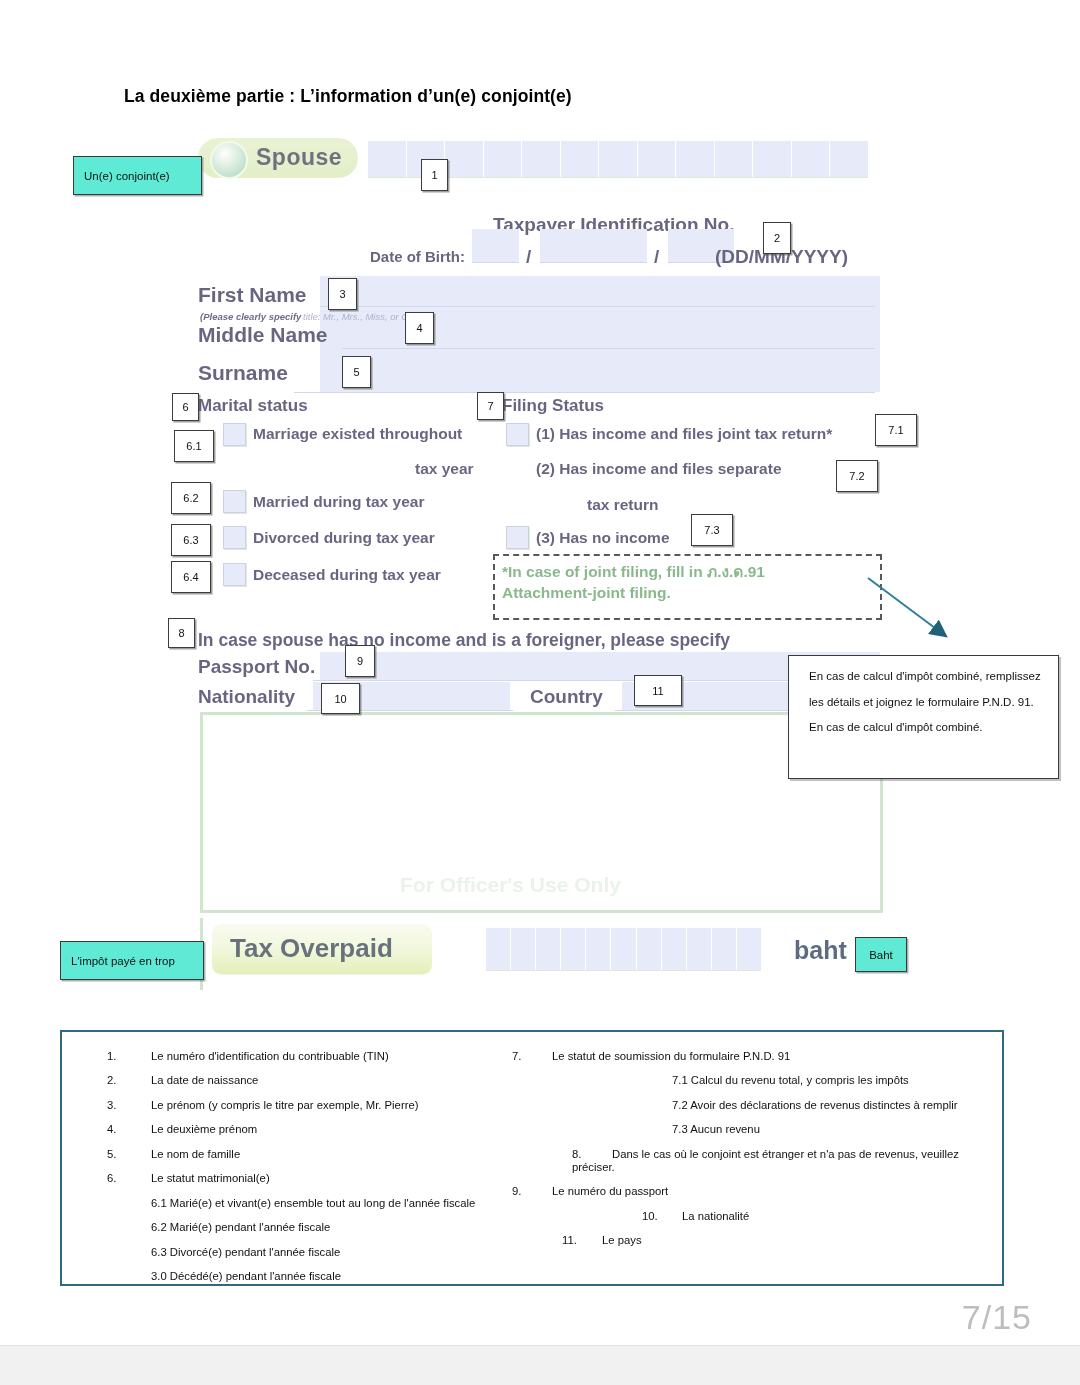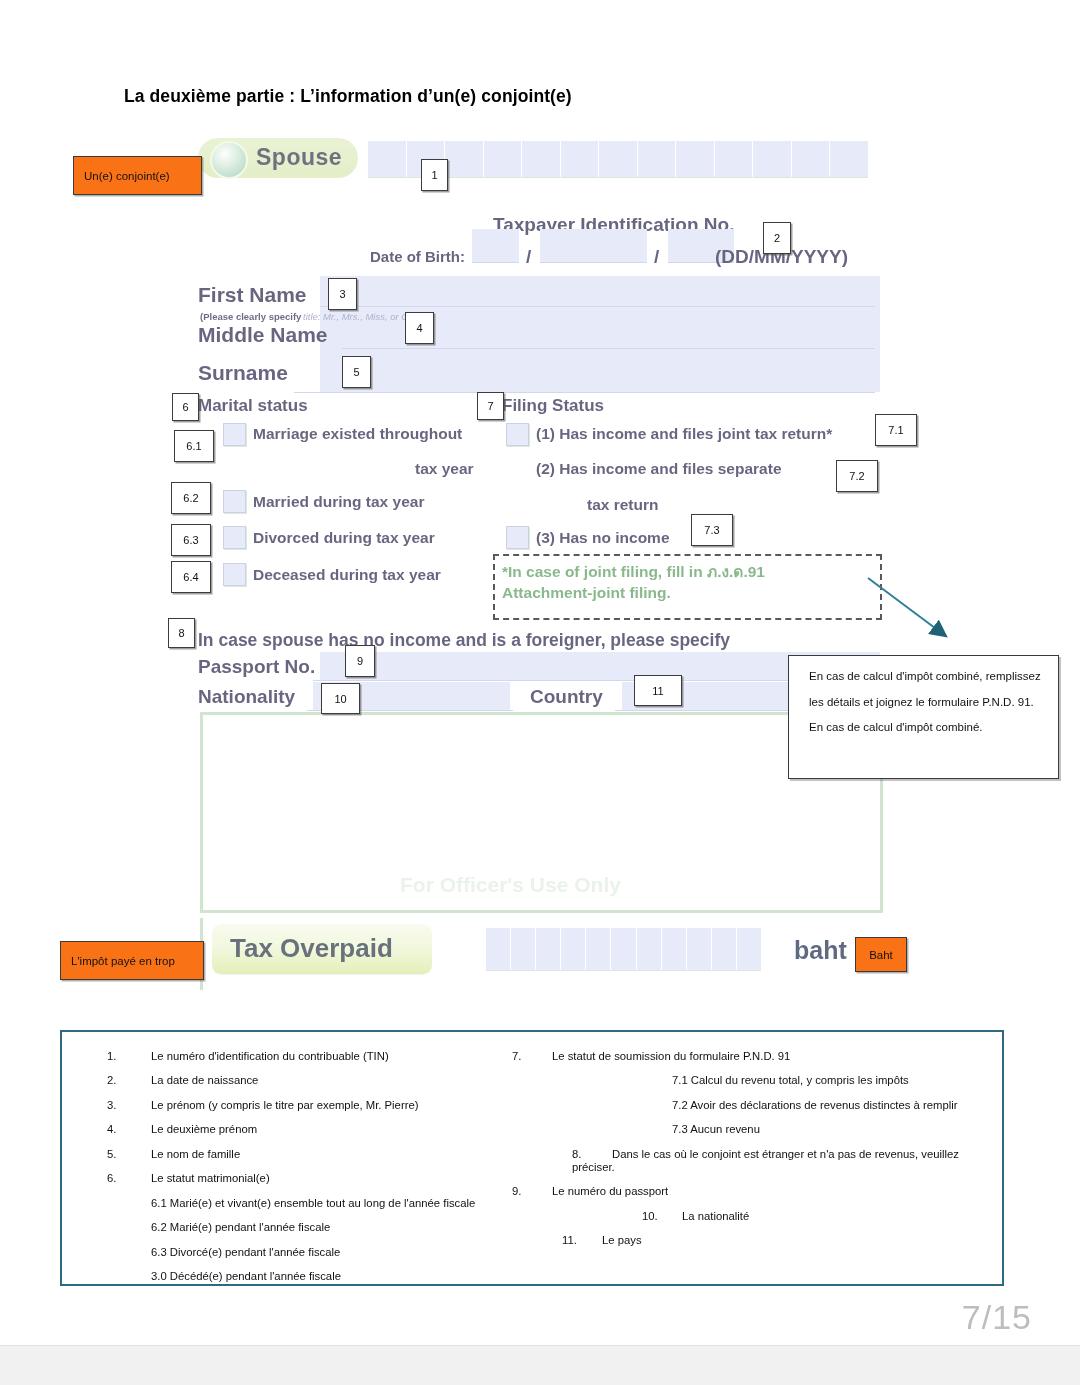--- a/index.html
+++ b/index.html
@@ -35,21 +35,21 @@
 
   
   .fld{position:absolute;background:#dfe4f7;}
   .fldline{position:absolute;border-bottom:1px solid #c2c8e4;}
 
   .cellrow{position:absolute;display:flex;background:#dfe4f7;border-bottom:1px solid #cfe0cd;}
   .cellrow span{display:block;height:100%;border-right:1px solid #ffffff;box-sizing:border-box;}
   .cellrow span:last-child{border-right:none;}
 
   .cap{position:absolute;font-size:17px;font-weight:bold;color:#2f2b50;}
-  .cap-sm{position:absolute;font-size:9.5px;font-weight:bold;color:#3a2f57;}
+  .cap-sm{position:absolute;font-size:9.5px;font-weight:bold;color:#3a2f57;font-style:italic;}
   .cap-sm2{position:absolute;font-size:9.5px;color:#8f93b8;font-style:italic;}
 
   .chk{position:absolute;width:21px;height:21px;background:#dfe4f7;
     border:1px solid #b9c0dd;box-shadow:1px 1px 0 #cfe3cf;}
 
   .dashbox{position:absolute;border:2px dashed #1a1a1a;background:transparent;}
   .greentxt{color:#5e9e62;font-weight:bold;font-size:15.5px;}
 
   .officerbox{position:absolute;border:3px solid #bedcbc;border-top:none;background:#fff;}
   .officer-txt{position:absolute;color:#e3efe2;font-size:21px;font-weight:bold;}
@@ -60,21 +60,21 @@
     box-shadow:0 1px 1px rgba(0,0,0,.08);}
   .overpaid span{position:absolute;left:18px;top:9px;font-size:26px;font-weight:bold;color:#2f3b4a;}
   .baht{position:absolute;font-size:25px;font-weight:bold;color:#1f3250;}
 
   
   .num{position:absolute;background:#fff;border:1.4px solid #3c3c3c;
     font-size:11px;display:flex;align-items:center;justify-content:center;
     color:#111;box-shadow:1.5px 1.5px 0 rgba(80,80,80,.55);z-index:40;}
 
   
-  .fr{position:absolute;background:#f97316;border:1.5px solid #3a3a3a;
+  .fr{position:absolute;background:#5eead4;border:1.5px solid #3a3a3a;
     font-size:11.5px;color:#111;z-index:45;
     box-shadow:1.5px 1.5px 0 rgba(80,80,80,.45);
     display:flex;align-items:center;text-align:center;}
   .fr span{padding:0 10px;}
   .frbig{position:absolute;background:#fff;border:1.5px solid #3a3a3a;z-index:45;
     box-shadow:2px 2px 0 rgba(80,80,80,.35);padding:14px 16px;}
   .frbig p{margin:0 0 13px 4px;font-size:11.5px;color:#111;line-height:1.1;}
   .frbig p:last-child{margin-bottom:0;}
 
   

